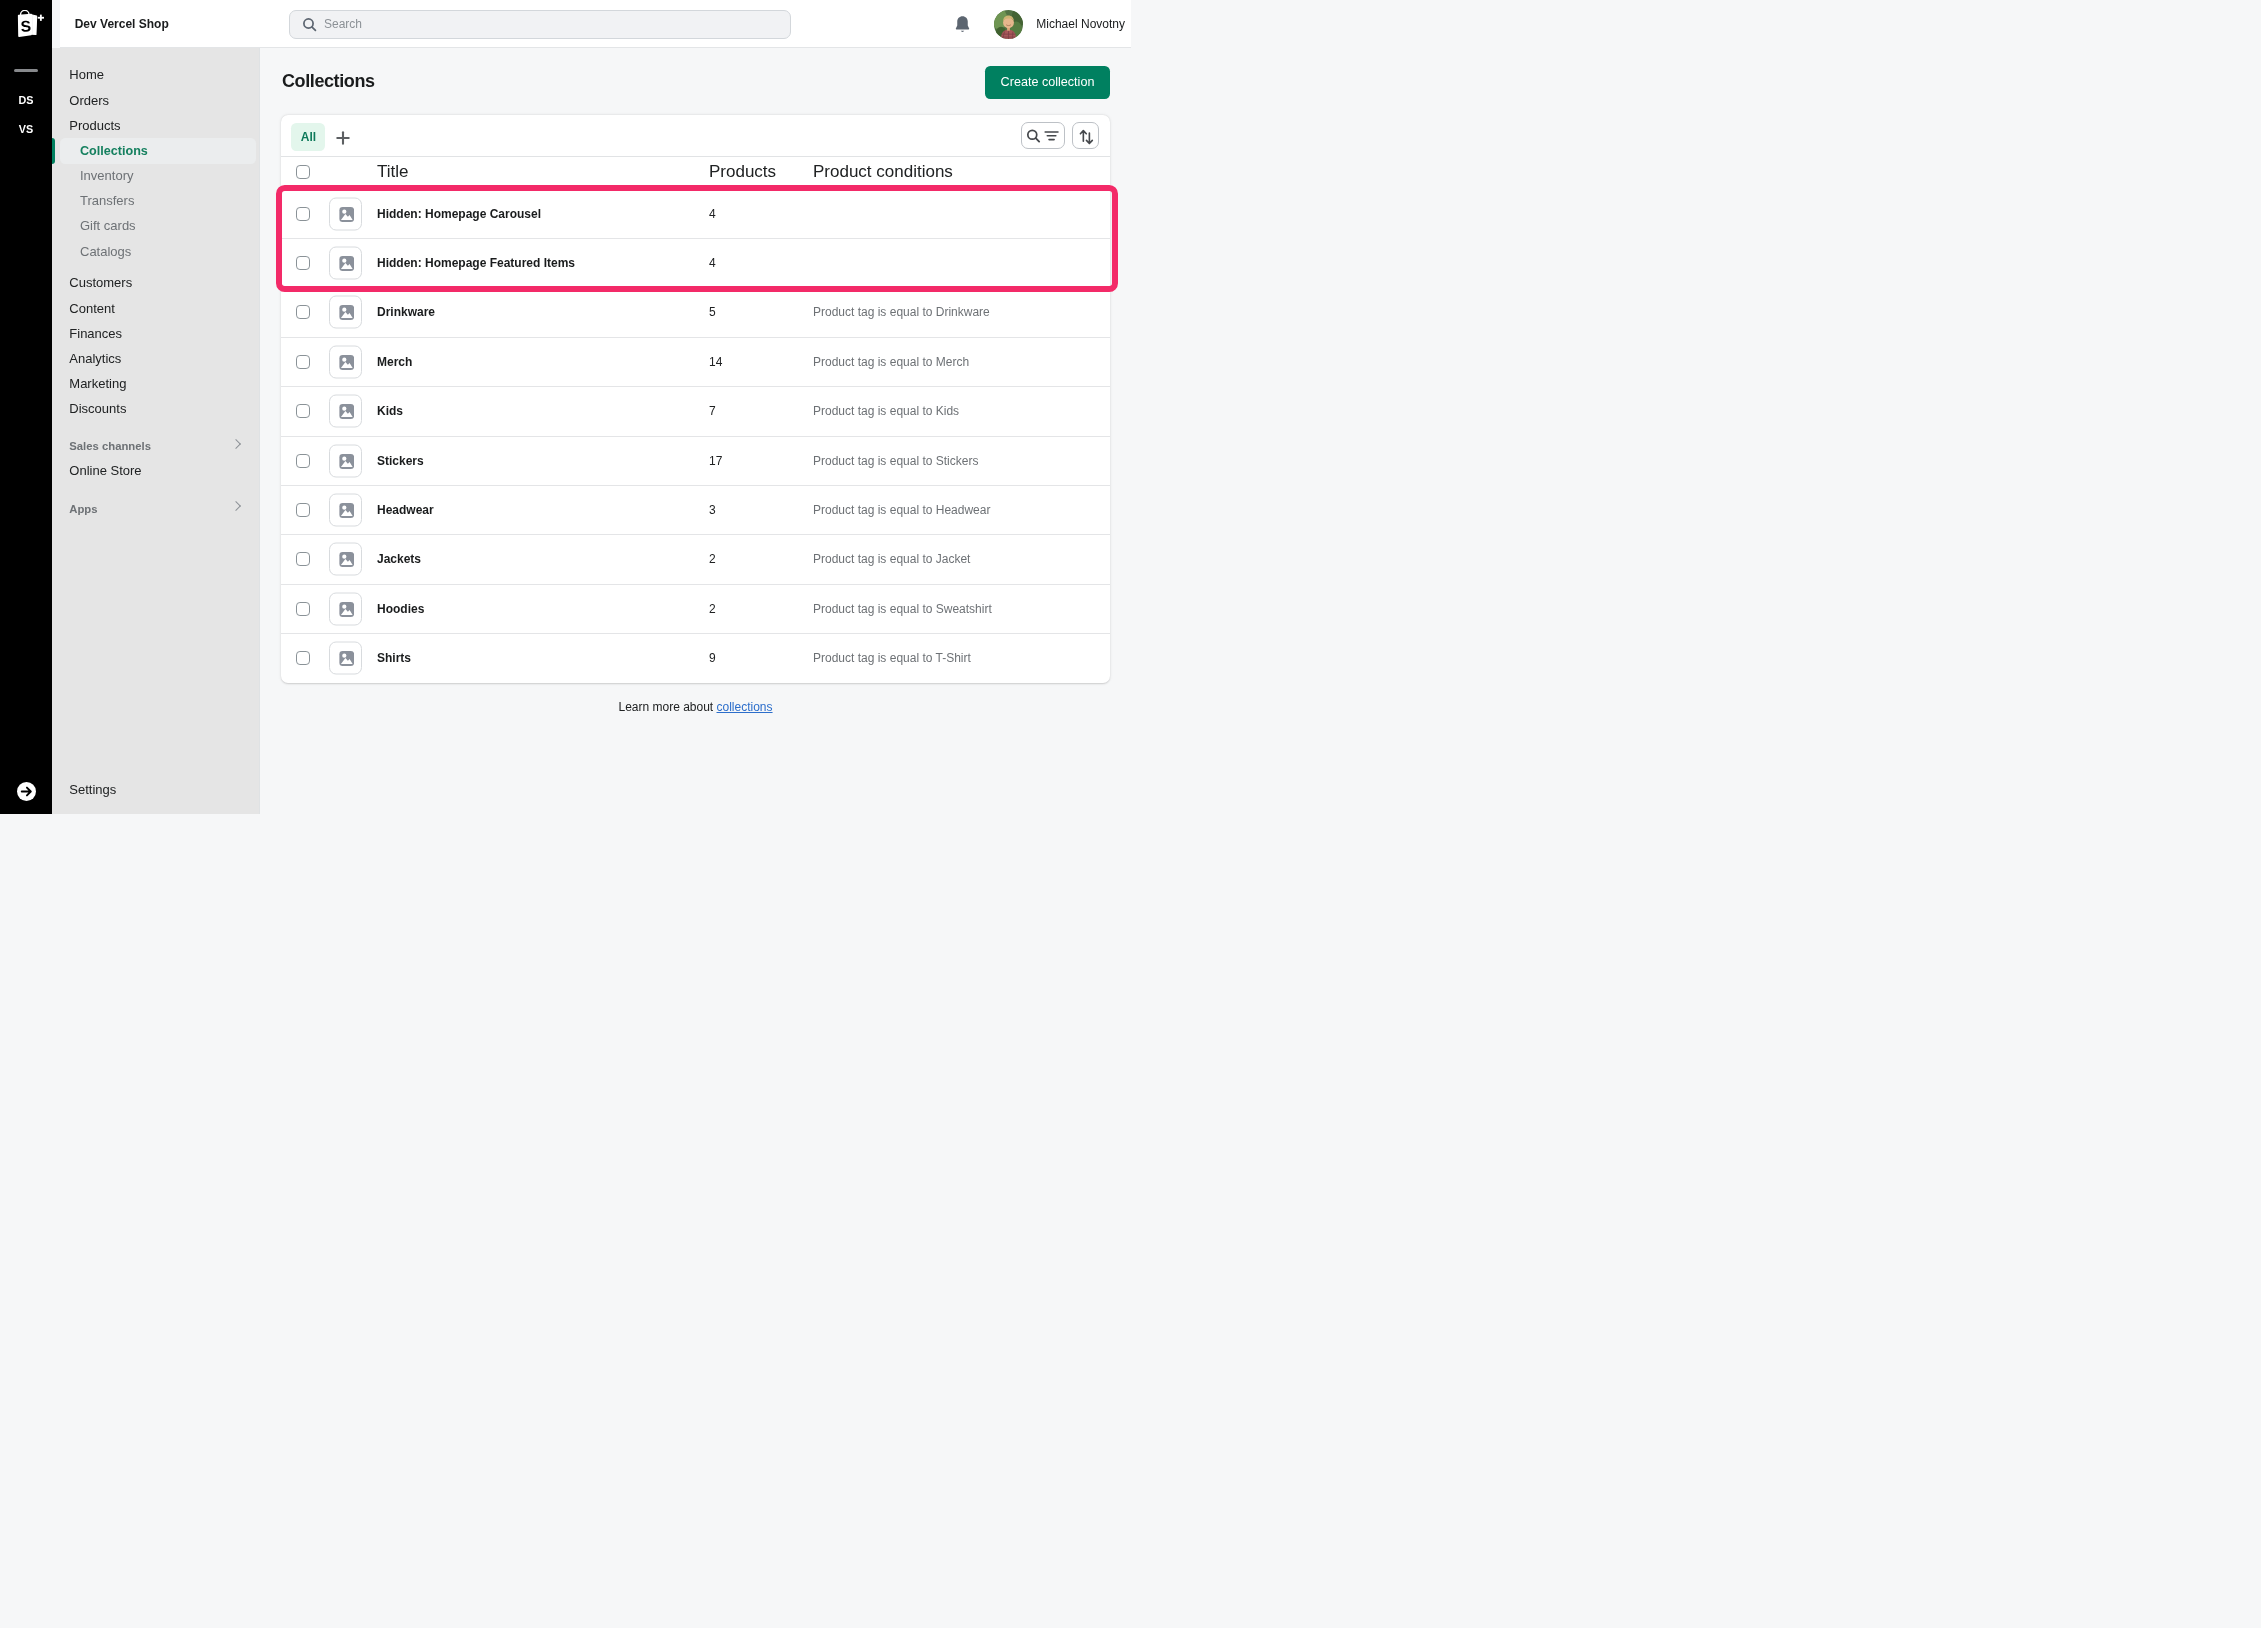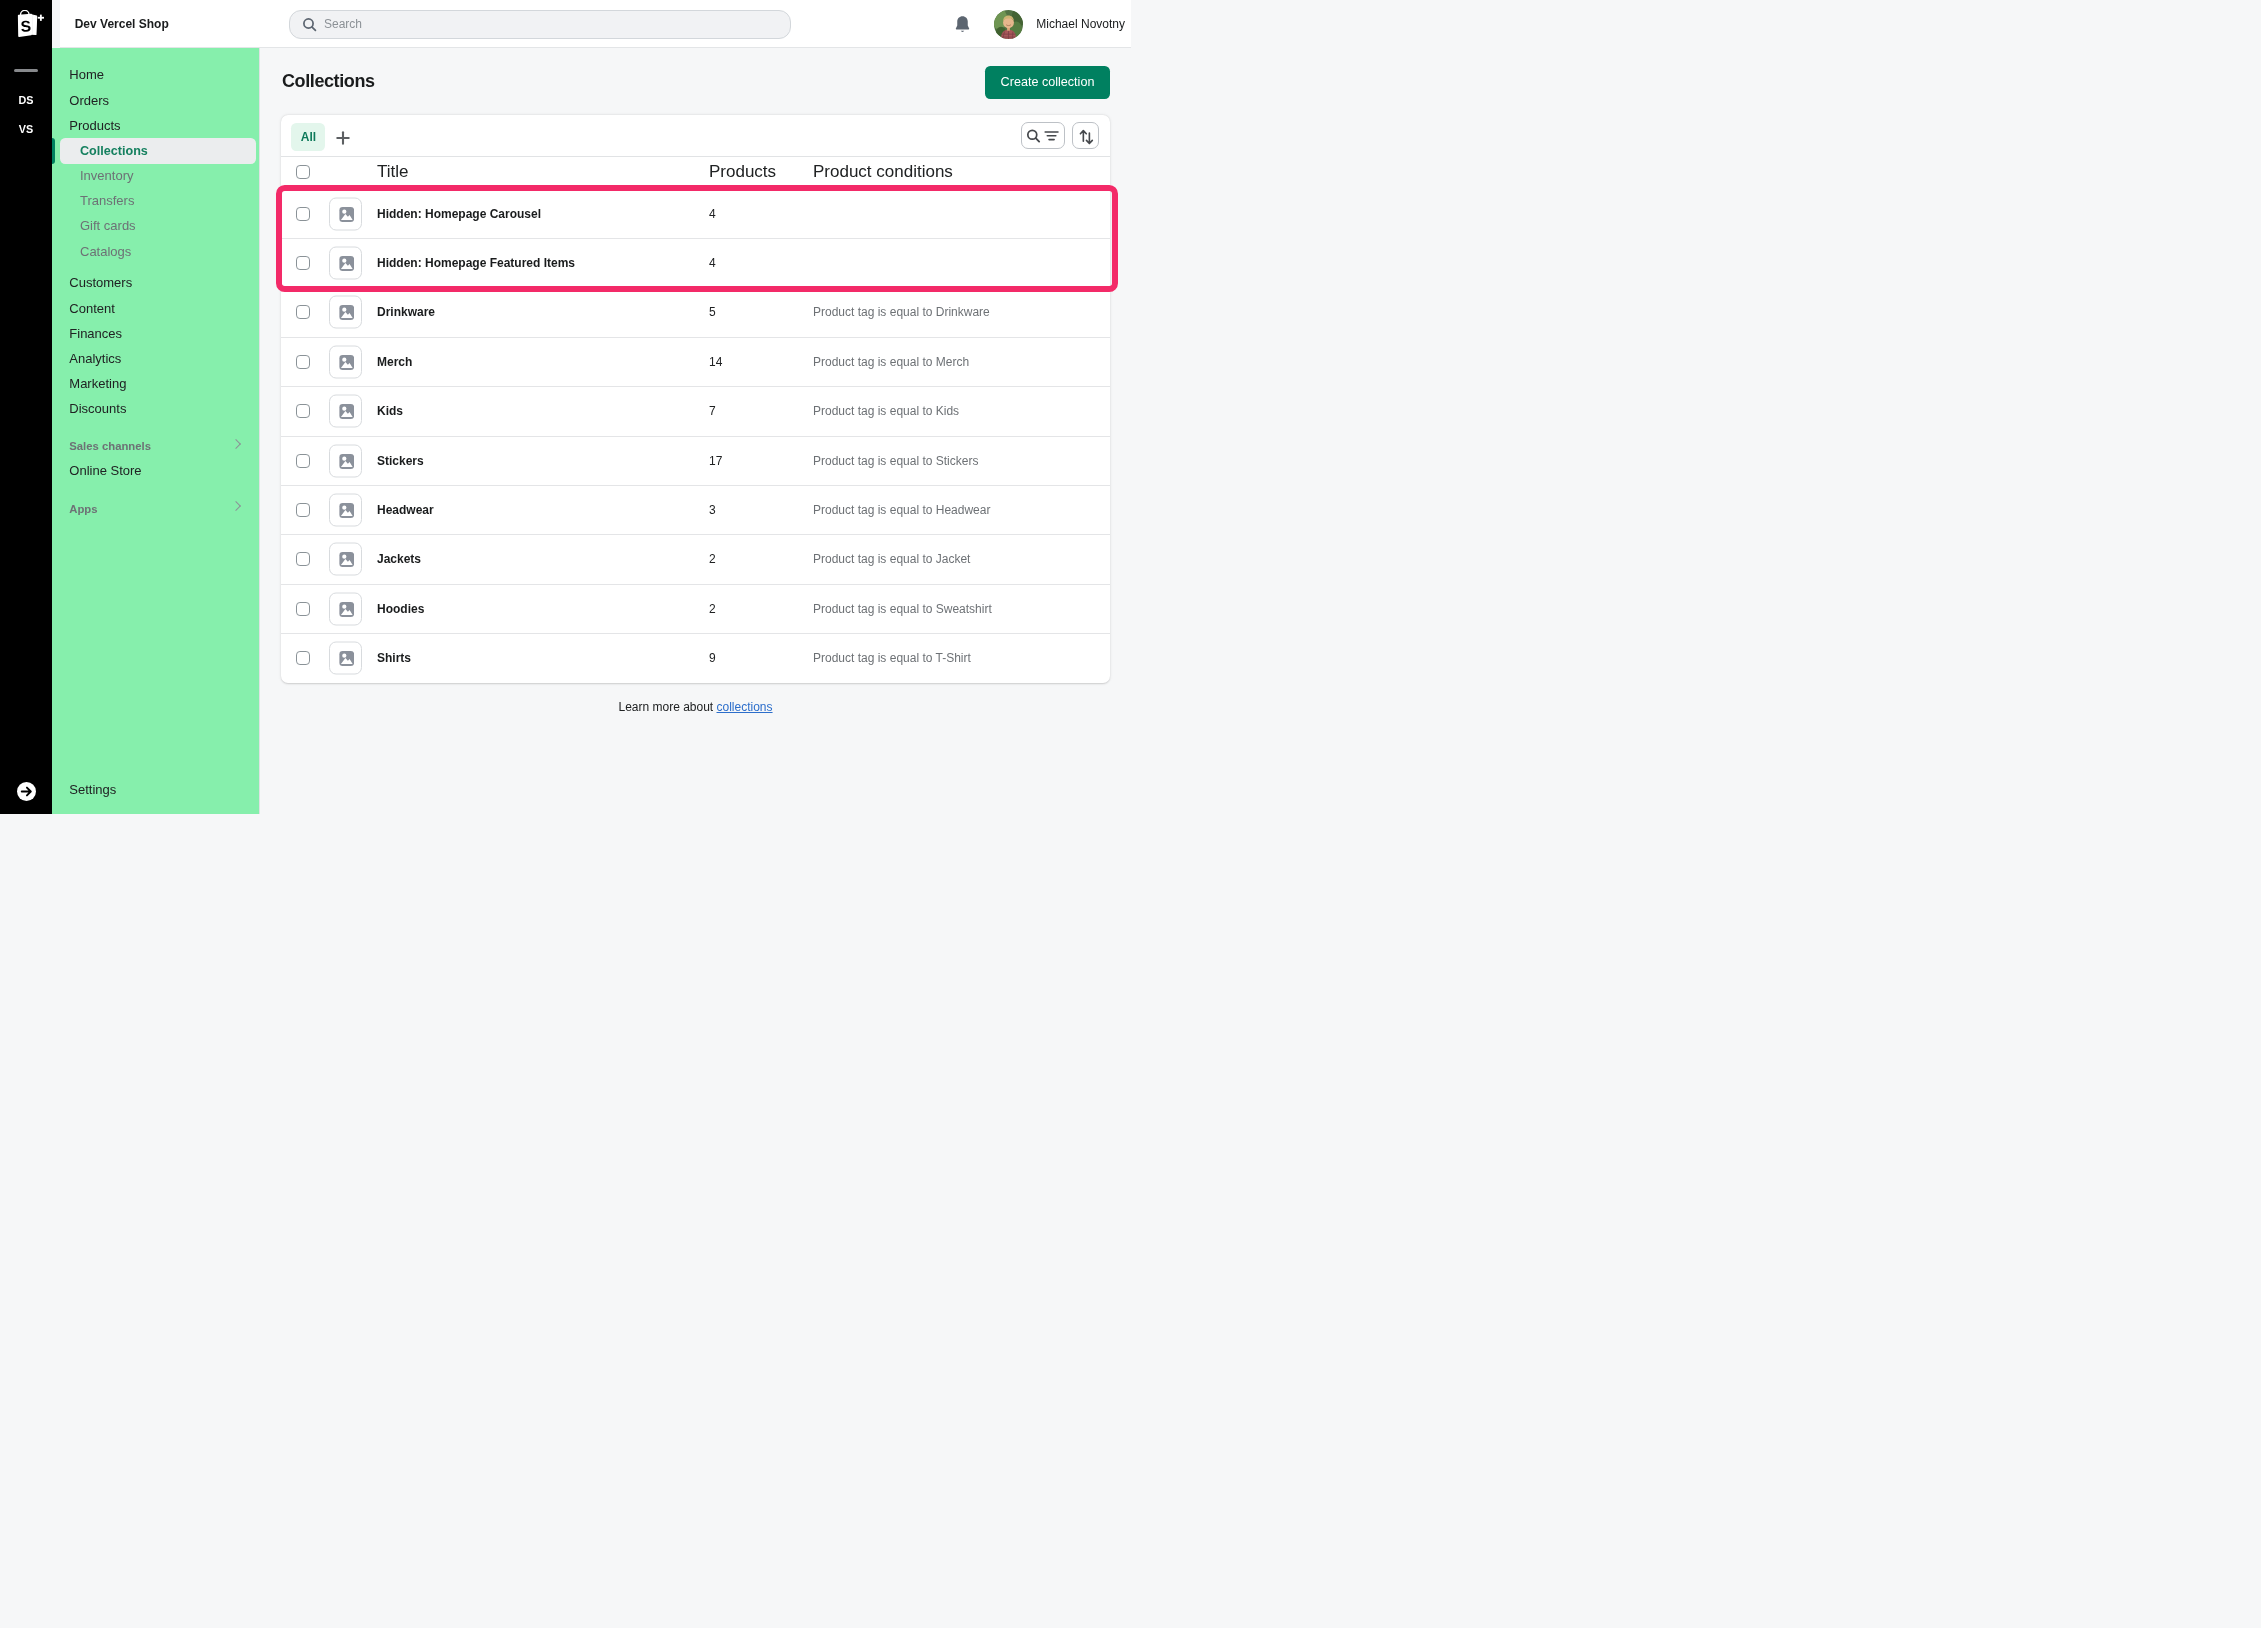--- a/index.html
+++ b/index.html
@@ -8,27 +8,27 @@
 
   
   .rail { position:absolute; left:0; top:0; width:52px; height:814px; background:#000; z-index:30; }
   .rail .divider { position:absolute; left:14px; top:69px; width:24px; height:2.6px; background:#87898c; border-radius:1.7px; }
   .rail .ds { position:absolute; left:0; width:52px; text-align:center; color:#fff; font-weight:700; font-size:10.8px; }
   .bottomcircle { position:absolute; left:16.5px; top:782px; width:19px; height:19px; border-radius:50%; background:#fff; }
 
   
   .topbar { position:absolute; left:52px; top:0; width:1079px; height:48px; background:#fff; border-bottom:0.9px solid #e3e5e7; z-index:20;margin-left:8px; }
   .shopname { position:absolute; left:14.7px; top:0; height:48px; line-height:48px; font-size:12px; font-weight:700; color:#1a1c1d; }
-  .searchbox { position:absolute; left:229px; top:9.5px; width:502px; height:29px; background:#f1f2f4; border:0.9px solid #d3d7db; border-radius:12px; }
+  .searchbox { position:absolute; left:229px; top:9.5px; width:502px; height:29px; background:#f1f2f4; border:0.9px solid #d3d7db; border-radius:7px; }
   .searchbox .stext { position:absolute; left:34px; top:0; line-height:27px; font-size:12px; color:#8c9196; }
   .uname { position:absolute; right:14px; top:0; height:48px; line-height:48px; font-size:12px; font-weight:400; color:#1a1c1d; }
   .avatar { position:absolute; left:934px; top:9.5px; width:29px; height:29px; border-radius:50%; overflow:hidden; }
 
   
-  .sidebar { position:absolute; left:52px; top:48px; width:208px; height:767px; background:#86efac; border-right:0.9px solid #dfe2e4; z-index:10; }
+  .sidebar { position:absolute; left:52px; top:48px; width:208px; height:767px; background:#e5e5e5; border-right:0.9px solid #dfe2e4; z-index:10; }
   .nav { position:absolute; left:17.3px; font-size:13px; font-weight:400; color:#202223; transform:translateY(-50%); white-space:nowrap; }
   .nav.sub { left:28px; color:#6d7175; font-weight:400; }
   .nav.gray { font-size:11.3px; font-weight:700; color:#6d7175; }
   .navpill { position:absolute; left:7.8px; top:90px; width:196px; height:25.6px; background:#ebedee; border-radius:5.2px; }
   .navbar-ind { position:absolute; left:0; top:90px; width:3px; height:25.6px; background:#00805f; border-radius:0 3.5px 3.5px 0; }
   .chev { position:absolute; left:178px; width:7px; height:7px; border-right:1.7px solid #8c9196; border-top:1.7px solid #8c9196; transform:rotate(45deg) translateY(-50%); }
 
   
   .main { position:absolute; left:260px; top:48px; width:871px; height:767px; background:#f6f7f8; }
   .h1 { position:absolute; left:22px; top:23px; font-size:18px; letter-spacing:-0.4px; font-weight:700; color:#1a1c1d; }

